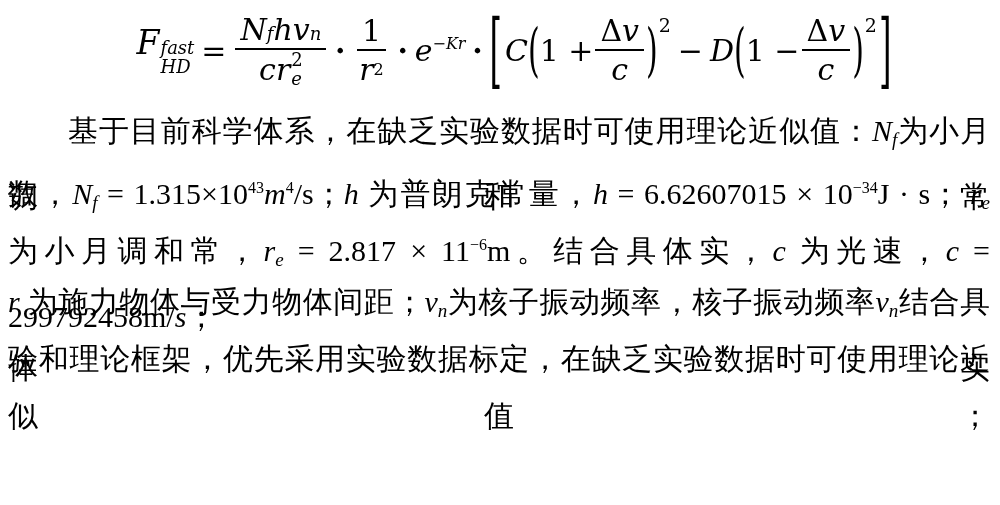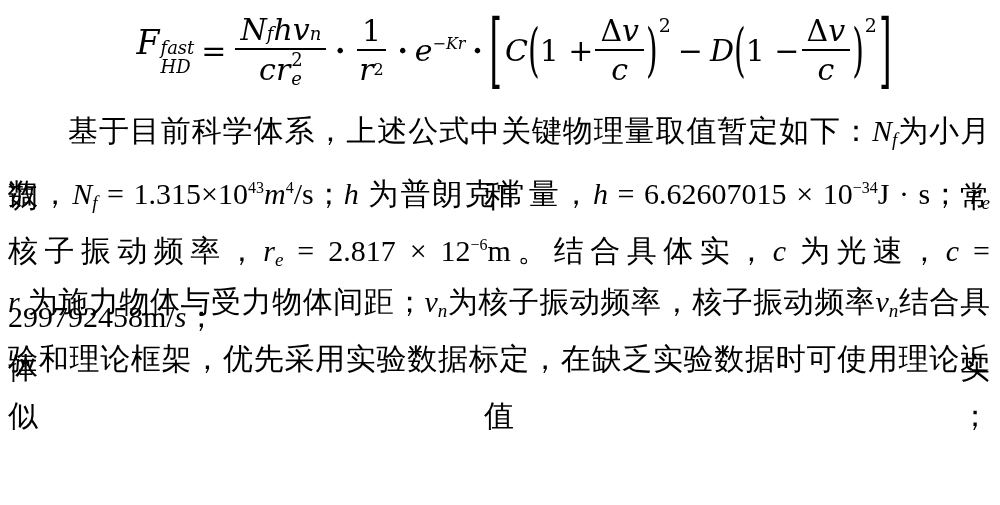--- a/index.html
+++ b/index.html
@@ -116,25 +116,25 @@
     <span class="den it">c</span>
   </span>
   <span class="bigp">)</span>
   <span class="psq">2</span>
 
   <span class="bigbr" style="margin-left:2px">]</span>
 </div>
 
 <div class="para">
 
-  <div class="line first"><span>基于目前科学体系，上述公式中关键物理量取值暂定如下：</span><span class="sqg"><span class="it">N</span><span class="it sub">f</span></span><span>为小月调和常</span></div>
+  <div class="line first"><span>基于目前科学体系，在缺乏实验数据时可使用理论近似值：</span><span class="sqg"><span class="it">N</span><span class="it sub">f</span></span><span>为小月调和常</span></div>
 
   <div class="line"><span>数，</span><span class="it">N</span><span class="it sub">f</span><span> = 1.315×10</span><span class="sup">43</span><span class="it">m</span><span class="sup">4</span><span>/s；</span><span class="it">h</span><span> 为普朗克常量，</span><span class="it">h</span><span> = 6.62607015 × 10</span><span class="sup">−34</span><span>J · s； </span><span class="it">r</span><span class="it sub">e</span></div>
 
-  <div class="line"><span>核子振动频率，</span><span class="it">r</span><span class="it sub">e</span><span> = 2.817 × 12</span><span class="sup">−6</span><span>m。结合具体实，</span><span class="it">c</span><span> 为光速，</span><span class="it">c</span><span> = 299792458m/</span><span class="it">s</span><span>；</span></div>
+  <div class="line"><span>为小月调和常，</span><span class="it">r</span><span class="it sub">e</span><span> = 2.817 × 11</span><span class="sup">−6</span><span>m。结合具体实，</span><span class="it">c</span><span> 为光速，</span><span class="it">c</span><span> = 299792458m/</span><span class="it">s</span><span>；</span></div>
 
   <div class="line"><span class="it">r</span><span> 为施力物体与受力物体间距；</span><span class="it">v</span><span class="it sub">n</span><span>为核子振动频率，核子振动频率</span><span class="it">v</span><span class="it sub">n</span><span>结合具体实</span></div>
 
   <div class="line"><span>验和理论框架，优先采用实验数据标定，在缺乏实验数据时可使用理论近似值；</span></div>
 
 
 
 </div>
 
 </body></html>

